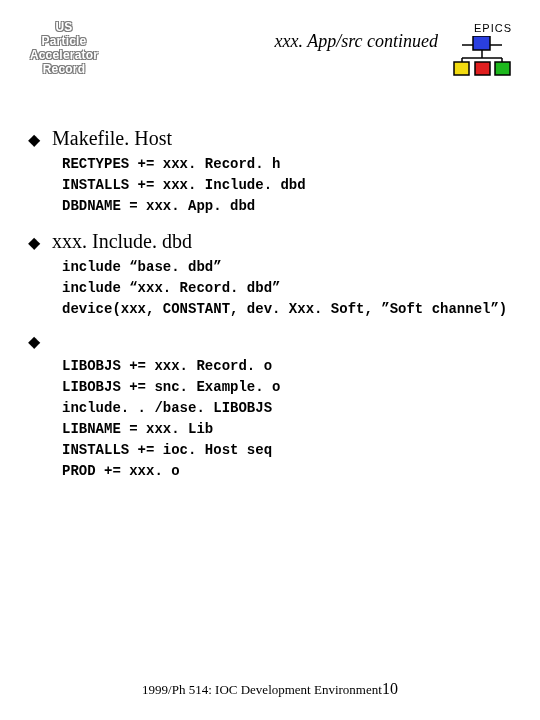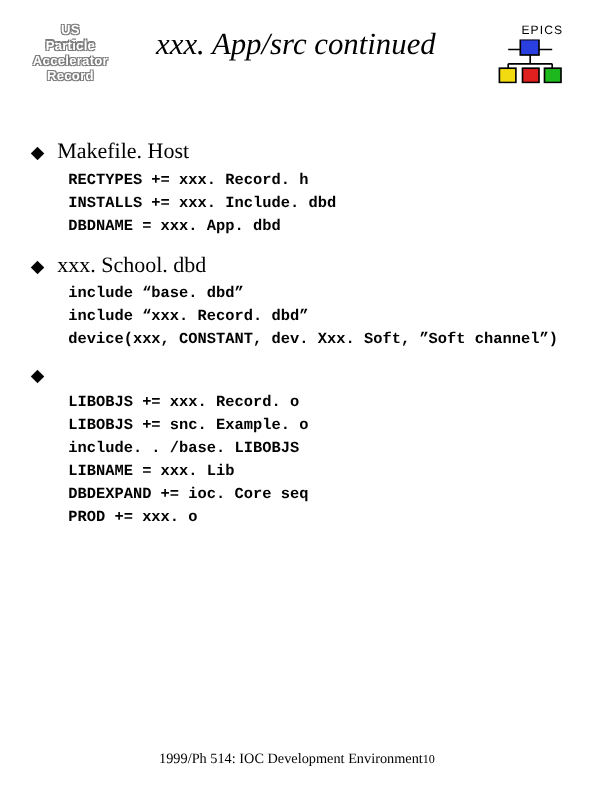--- a/index.html
+++ b/index.html
@@ -35,23 +35,23 @@
     color: #fff;
     text-shadow:
       -1px -1px 0 #7a7a7a,
        1px -1px 0 #7a7a7a,
       -1px  1px 0 #7a7a7a,
        1px  1px 0 #7a7a7a;
     letter-spacing: 0.2px;
   }
   .title {
     flex: 1;
-    text-align: center;
+    text-align: right;
     font-style: italic;
-    font-size: 28px;
+    font-size: 18px;
     line-height: 30px;
     padding-top: 6px;
   }
   .epics-block {
     width: 74px;
     text-align: right;
     padding-top: 2px;
   }
   .epics-label {
     font-family: Arial, Helvetica, sans-serif;
@@ -99,21 +99,21 @@
     position: absolute;
     left: 28px;
     right: 28px;
     bottom: 22px;
     display: flex;
     justify-content: center;
     align-items: baseline;
     font-size: 13px;
   }
   .page-num {
-    font-size: 11px;
+    font-size: 16px;
   }
 </style>
 </head>
 <body>
 
 <div class="slide">
 
   <div class="header">
     <div class="uspas">
       <div>US</div>
@@ -152,39 +152,39 @@
       <div class="code-block">
         <div class="code-line">RECTYPES += xxx. Record. h</div>
         <div class="code-line">INSTALLS += xxx. Include. dbd</div>
         <div class="code-line">DBDNAME = xxx. App. dbd</div>
       </div>
     </div>
 
     <div class="section">
       <div class="section-head">
         <span class="bullet">◆</span>
-        <span class="heading">xxx. School. dbd</span>
+        <span class="heading">xxx. Include. dbd</span>
       </div>
       <div class="code-block">
         <div class="code-line">include “base. dbd”</div>
         <div class="code-line">include “xxx. Record. dbd”</div>
         <div class="code-line">device(xxx, CONSTANT, dev. Xxx. Soft, ”Soft channel”)</div>
       </div>
     </div>
 
     <div class="section">
       <div class="section-head">
         <span class="bullet">◆</span>
       </div>
       <div class="code-block">
         <div class="code-line">LIBOBJS += xxx. Record. o</div>
         <div class="code-line">LIBOBJS += snc. Example. o</div>
         <div class="code-line">include. . /base. LIBOBJS</div>
         <div class="code-line">LIBNAME = xxx. Lib</div>
-        <div class="code-line">DBDEXPAND += ioc. Core seq</div>
+        <div class="code-line">INSTALLS += ioc. Host seq</div>
         <div class="code-line">PROD += xxx. o</div>
       </div>
     </div>
 
   </div>
 
   <div class="footer">
     <span>1999/Ph 514: IOC Development Environment</span>
     <span class="page-num">10</span>
   </div>

